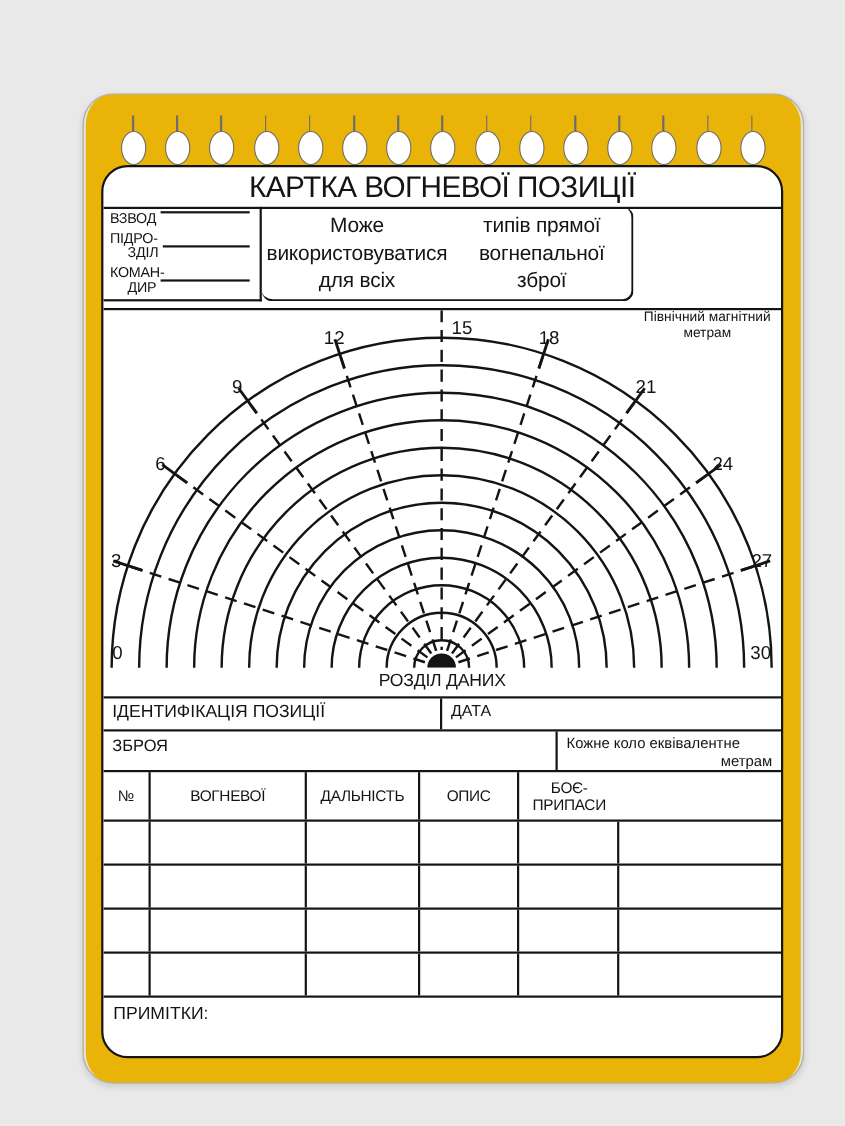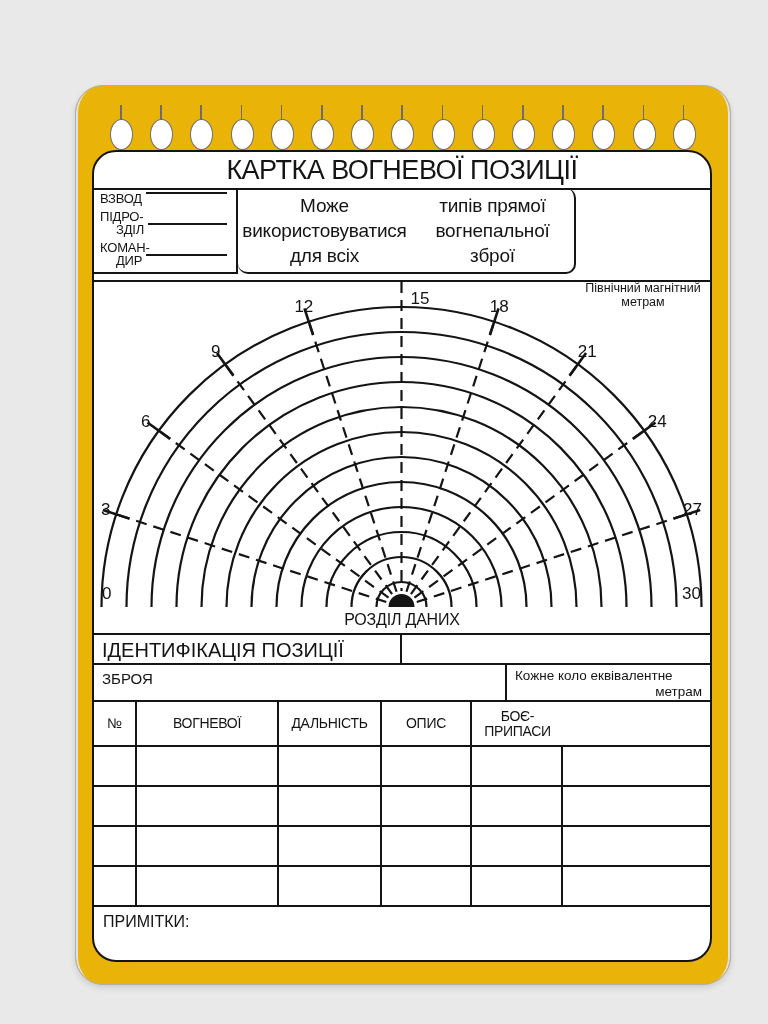--- a/index.html
+++ b/index.html
@@ -63,21 +63,21 @@
   }
   .chart-area{position:absolute;left:0;right:0;top:130px;height:325px;}
   .chart-area svg{display:block;}
   .data-header{
     position:absolute;left:0;right:0;top:455px;height:28px;
     border-bottom:2.5px solid #141414;box-sizing:border-box;
     display:flex;align-items:center;justify-content:center;
     font-size:16px;letter-spacing:-0.2px;
   }
   .id-row{position:absolute;left:0;right:0;top:483px;height:30px;border-bottom:2.5px solid #141414;box-sizing:border-box;}
-  .id-cell{position:absolute;left:0;top:0;bottom:0;width:308px;border-right:2.5px solid #141414;box-sizing:border-box;padding:4px 0 0 8px;font-size:20px;}
+  .id-cell{position:absolute;left:0;top:0;bottom:0;width:308px;border-right:2.5px solid #141414;box-sizing:border-box;padding:4px 0 0 8px;font-size:16px;}
   .date-cell{position:absolute;left:308px;top:0;bottom:0;right:0;padding:4px 0 0 8px;font-size:14.5px;box-sizing:border-box;}
   .weapon-row{position:absolute;left:0;right:0;top:513px;height:37px;border-bottom:2.5px solid #141414;box-sizing:border-box;}
   .weapon-cell{position:absolute;left:0;top:0;bottom:0;width:413px;border-right:2.5px solid #141414;box-sizing:border-box;padding:5px 0 0 8px;font-size:15px;}
   .ring-note{position:absolute;left:413px;right:0;top:0;bottom:0;padding:3px 8px 0 8px;font-size:13.5px;line-height:15.5px;box-sizing:border-box;}
   .ring-note .l2{text-align:right;}
   .tbl{position:absolute;left:0;right:0;top:550px;}
   .tbl-header,.tbl-row{display:grid;grid-template-columns:43px 142px 103px 90px 91px 1fr;}
   .tbl-header{height:45px;border-bottom:2.5px solid #141414;box-sizing:border-box;}
   .tbl-row{height:40px;border-bottom:2.5px solid #141414;box-sizing:border-box;}
   .th,.td{border-right:2.5px solid #141414;box-sizing:border-box;}
@@ -190,20 +190,23 @@
           <path d="M 294.5 325 A 13 13 0 0 1 320.5 325 Z" fill="#141414"></path>
         </svg>
     </div>
 
     <div class="data-header">РОЗДІЛ ДАНИХ</div>
 
     <div class="id-row">
       <div class="id-cell">
         <span>ІДЕНТИФІКАЦІЯ ПОЗИЦІЇ</span>
       </div>
+      <div class="date-cell">
+        <span>ДАТА</span>
+      </div>
     </div>
 
     <div class="weapon-row">
       <div class="weapon-cell">
         <span>ЗБРОЯ</span>
       </div>
       <div class="ring-note">
         <div class="l1">Кожне коло еквівалентне</div>
         <div class="l2">метрам</div>
       </div>

